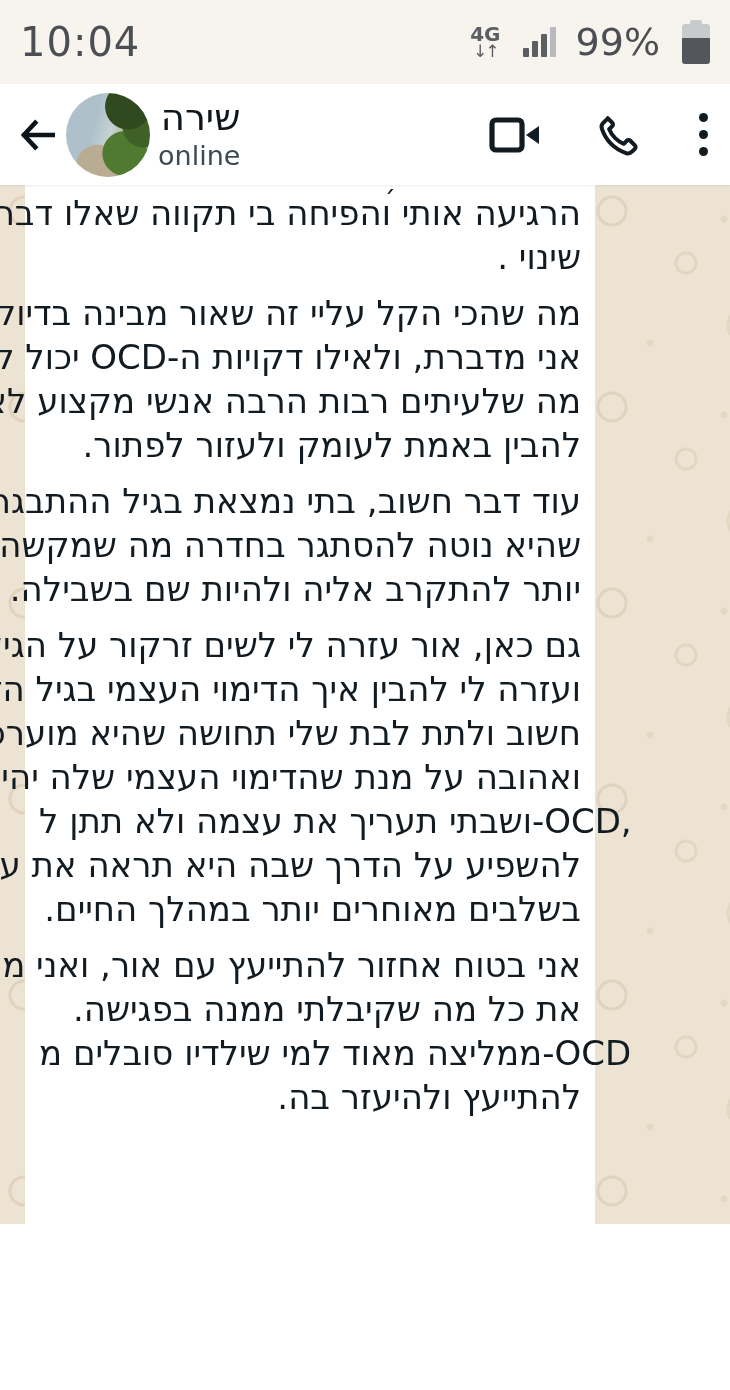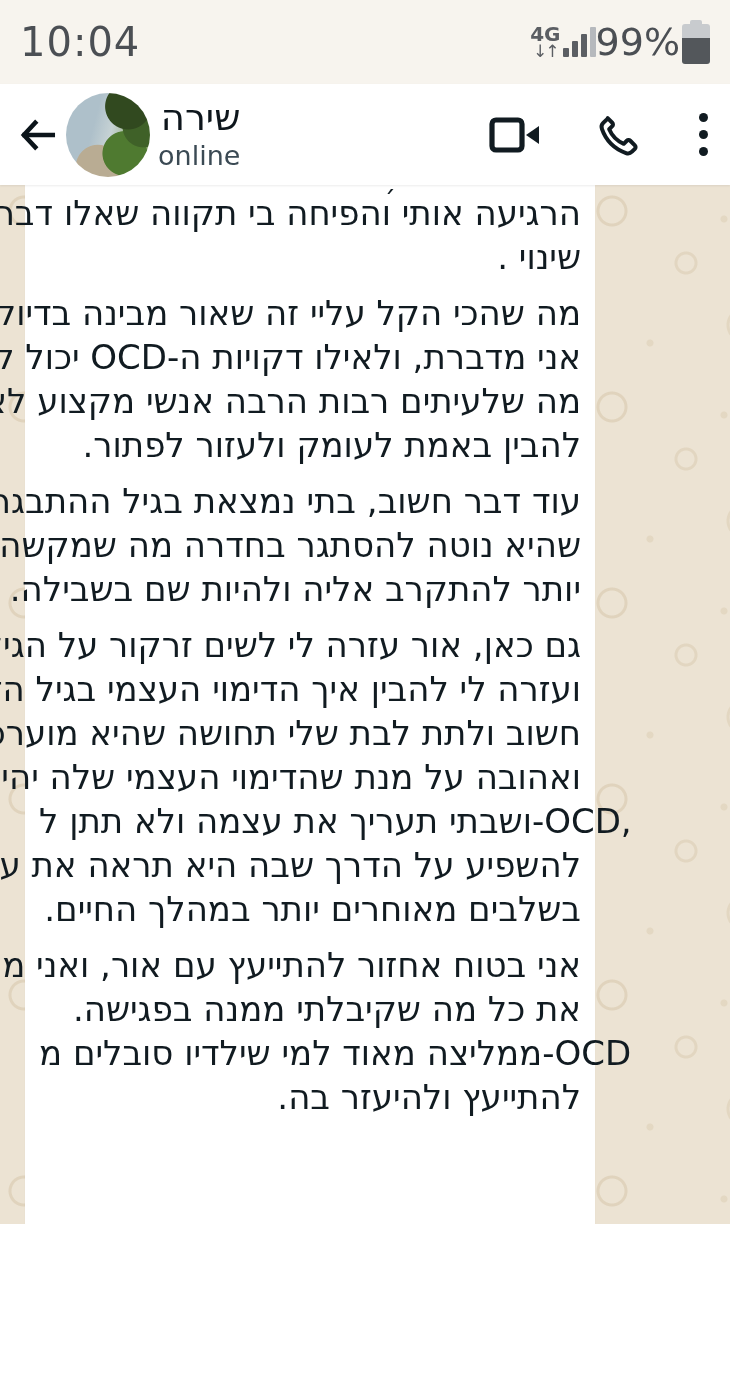--- a/index.html
+++ b/index.html
@@ -3,21 +3,21 @@
 <meta charset="utf-8">
 <style>
   html,body{margin:0;padding:0;}
   *{box-sizing:border-box;}
   body{font-family:"DejaVu Sans", sans-serif;}
   .phone{position:relative;width:730px;height:1224px;overflow:hidden;background:#e5e5e5;}
 
   
   .statusbar{position:relative;height:84px;background:#f7f4ee;display:flex;align-items:center;justify-content:space-between;padding:0 20px;}
   .sb-time{font-size:40px;color:#4b4f54;letter-spacing:1px;}
-  .sb-right{display:flex;align-items:center;gap:0;}
+  .sb-right{display:flex;align-items:center;gap:20px;}
   .sb-net{display:flex;flex-direction:column;align-items:center;line-height:1;color:#5b5e63;}
   .sb-net .g4{font-size:20px;font-weight:bold;}
   .sb-net .arrows{font-size:17px;letter-spacing:-2px;margin-top:-1px;}
   .sb-signal{display:flex;align-items:flex-end;gap:3px;height:30px;margin-left:2px;}
   .sb-signal i{display:block;width:6px;background:#5b5e63;border-radius:1px;}
   .sb-signal i:nth-child(1){height:9px;}
   .sb-signal i:nth-child(2){height:16px;}
   .sb-signal i:nth-child(3){height:23px;}
   .sb-signal i:nth-child(4){height:30px;background:#b6b9bd;}
   .sb-batt-pct{font-size:38px;color:#4b4f54;}

